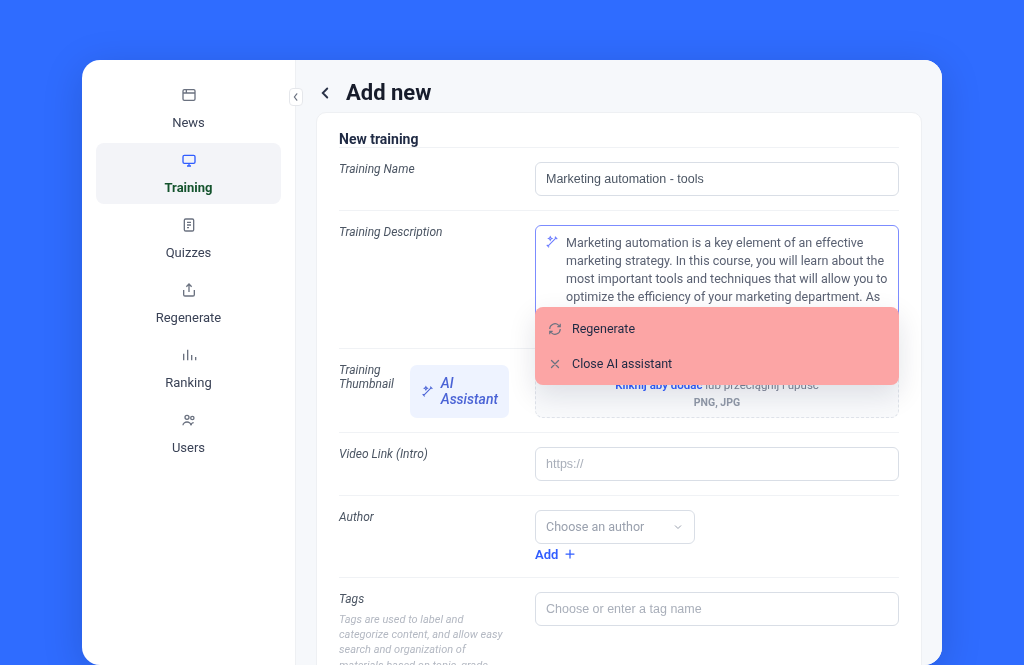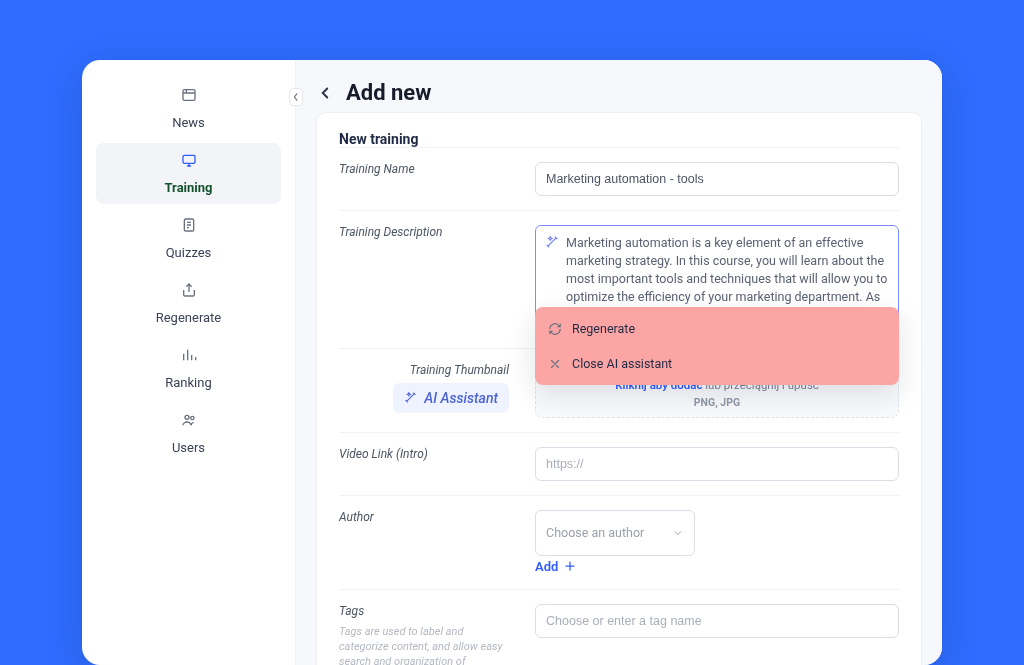--- a/index.html
+++ b/index.html
@@ -178,21 +178,21 @@
     color: #4a63d6;
     border-radius: 7px;
     padding: 7px 11px;
     font-size: 14px;
     font-weight: 500;
     cursor: pointer;
     margin-top: 2px;
   }
 
   .select {
-    width: 160px; height: 46px;
+    width: 160px; height: 34px;
     border: 1px solid #d9dee6;
     border-radius: 6px;
     padding: 6px 10px;
     font-size: 12.5px;
     color: #9aa1ae;
     display: flex; align-items: center; justify-content: space-between;
     cursor: pointer;
   }
   .add-link {
     display: inline-flex; align-items: center; gap: 6px;
@@ -324,21 +324,21 @@
                     <path d="M5 5l14 14M19 5L5 19" stroke-linecap="round"></path>
                   </svg>
               </span>
               <span>Close AI assistant</span>
             </div>
           </div>
         </div>
       </div>
 
       <div class="row">
-        <div class="form-label" style="display:flex;flex-direction:column;gap:4px;align-items:flex-end;">
+        <div class="form-label" style="display:flex;flex-direction:row;gap:4px;">
           <span>Training Thumbnail</span>
           <span class="ai-badge">
             <span>
               <svg width="13" height="13" viewBox="0 0 24 24" fill="none" stroke="currentColor" stroke-width="2">
                   <path d="M5 19 L19 5 M17 3l4 4M3 17l4 4 M9 3l1 2 2 1-2 1-1 2-1-2-2-1 2-1 1-2z"></path>
                 </svg>
             </span>
             <span>AI Assistant</span>
           </span>
         </div>

